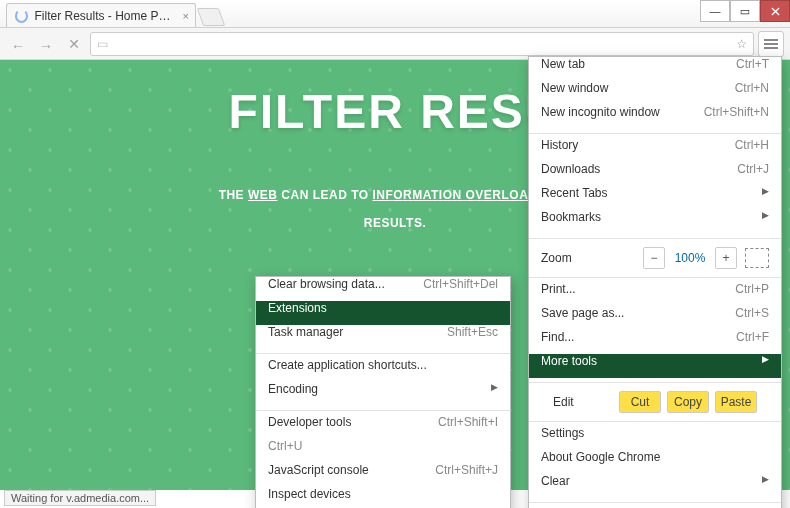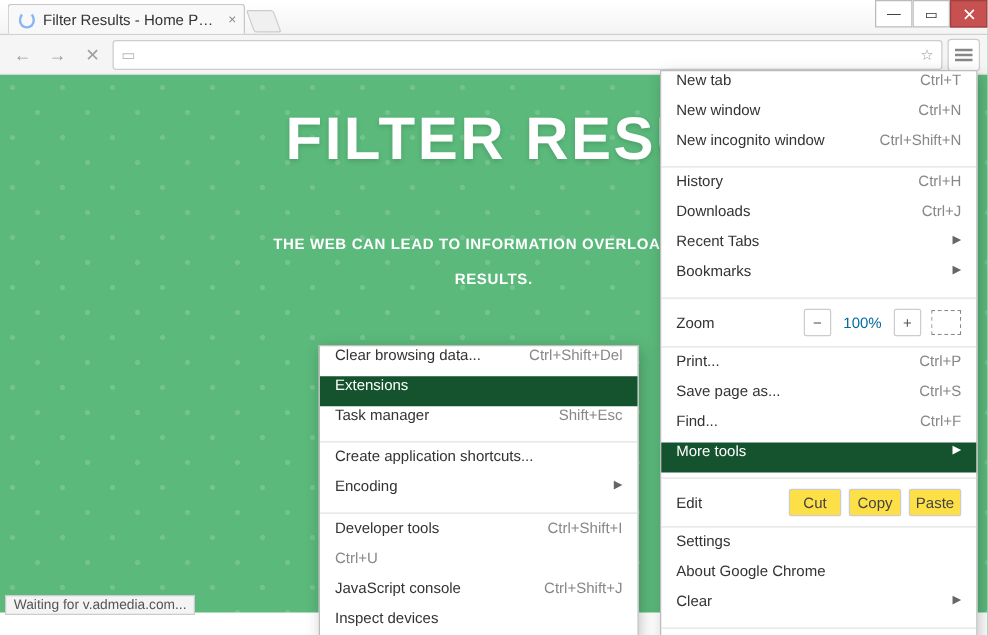--- a/index.html
+++ b/index.html
@@ -18,40 +18,40 @@
 .navbtn{width:24px;height:24px;display:flex;align-items:center;justify-content:center;color:#a0a0a0;border-radius:3px;font-size:14px}
 .omni{flex:1;height:24px;background:#fff;border:1px solid #ccc;border-radius:3px;display:flex;align-items:center;padding:0 6px;color:#bbb}
 .omni .star{margin-left:auto;color:#999}
 .menu-btn{width:26px;height:26px;display:flex;align-items:center;justify-content:center;border:1px solid #ccc;border-radius:3px;background:#fff;color:#777;flex-direction:column;gap:2px}
 .menu-btn span{width:14px;height:2px;background:#888}
 .page{position:absolute;top:60px;left:0;right:0;bottom:18px;background:#5bb97b;overflow:hidden}
 .page::before{content:"";position:absolute;inset:-20px;background-image:radial-gradient(circle at 10px 10px,rgba(255,255,255,0.22) 2px,transparent 2px),radial-gradient(circle at 30px 30px,rgba(255,255,255,0.22) 2px,transparent 2px);background-size:40px 40px;opacity:.7}
 .watermark{position:absolute;right:40px;top:120px;color:rgba(255,255,255,.18);font-size:72px;font-weight:700;letter-spacing:-4px;pointer-events:none}
 .hero-title{position:absolute;top:24px;width:100%;text-align:center;color:#fff;font-size:48px;font-weight:800;letter-spacing:2px;text-shadow:0 2px 4px rgba(0,0,0,.15)}
 .hero-sub{position:absolute;top:120px;width:100%;text-align:center;color:#fff;font-size:14px;font-weight:700;letter-spacing:.5px;line-height:2}
-.hero-sub a{color:#fff;}
-.statusbar{position:absolute;left:4px;bottom:16px;background:#f4f4f4;border:1px solid #ccc;padding:1px 6px;color:#555;font-size:11px}
+.hero-sub a{color:#fff;text-decoration:underline}
+.statusbar{position:absolute;left:4px;bottom:2px;background:#f4f4f4;border:1px solid #ccc;padding:1px 6px;color:#555;font-size:11px}
 .toast{position:absolute;right:30px;bottom:24px;background:#333;color:#fff;padding:6px 10px;border-radius:3px;font-size:10px;line-height:1.35}
 .toast .t1{color:#ccc}
 .menu{position:absolute;background:#fff;border:1px solid #bcbcbc;box-shadow:2px 4px 12px rgba(0,0,0,.25);color:#333}
 .menu.main{top:56px;right:8px;width:254px}
 .menu.sub{top:276px;left:255px;width:256px}
 .mi{height:24px;display:flex;align-items:flex-start;padding:0 12px;white-space:nowrap;cursor:default}
 .mi .lbl{flex:1}
 .mi .sc{color:#888}
 .mi .ar{color:#666;margin-left:6px;font-size:9px}
 .mi.hl{background:#14532d;color:#fff}
 .mi.hl .sc,.mi.hl .ar{color:#fff}
 .sep{height:1px;background:#e2e2e2;margin:4px 0}
 .zoomrow{height:30px;display:flex;align-items:center;padding:0 12px;gap:8px}
 .zoomrow .zlbl{flex:1;color:#333}
 .zbtn{width:22px;height:22px;border:1px solid #ccc;display:flex;align-items:center;justify-content:center;color:#555;background:#fff;border-radius:2px}
 .zval{min-width:34px;text-align:center;color:#0369a1}
 .fsbtn{width:24px;height:20px;border:1px dashed #888;border-radius:1px}
-.editrow{height:30px;display:flex;align-items:center;padding:0 12px;gap:6px}
+.editrow{height:30px;display:flex;align-items:center;padding:0 24px;gap:6px}
 .editrow .elbl{flex:1;color:#333}
 .ebtn{flex:none;width:42px;height:22px;border:1px solid #ccc;background:#fde047;display:flex;align-items:center;justify-content:center;color:#444;border-radius:2px}
 </style>
 </head>
 <body>
 
 <div class="titlebar">
   <div class="tab">
     <div class="favicon"></div>
     <div class="title">Filter Results - Home Page</div>

